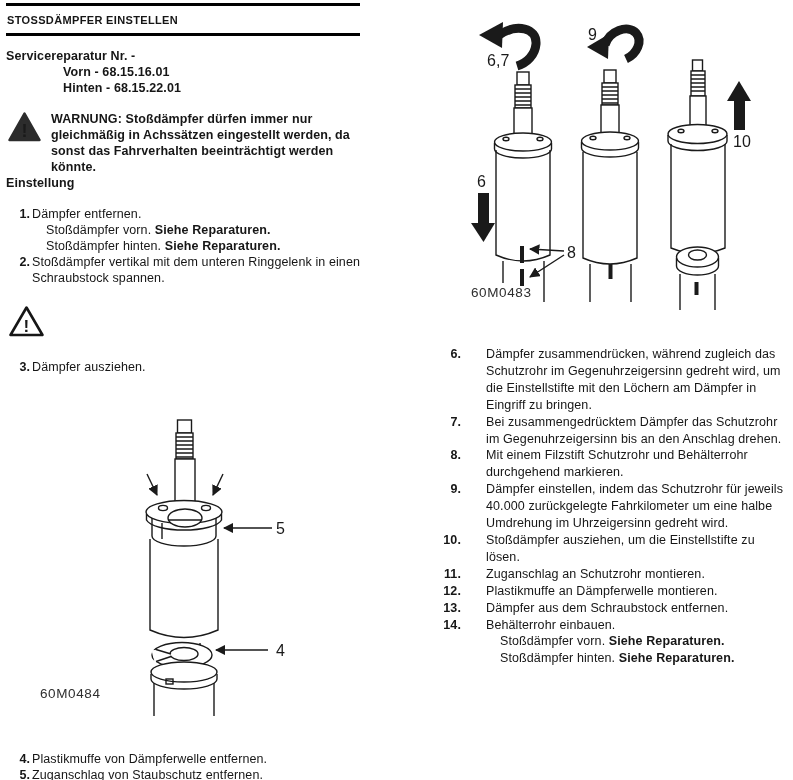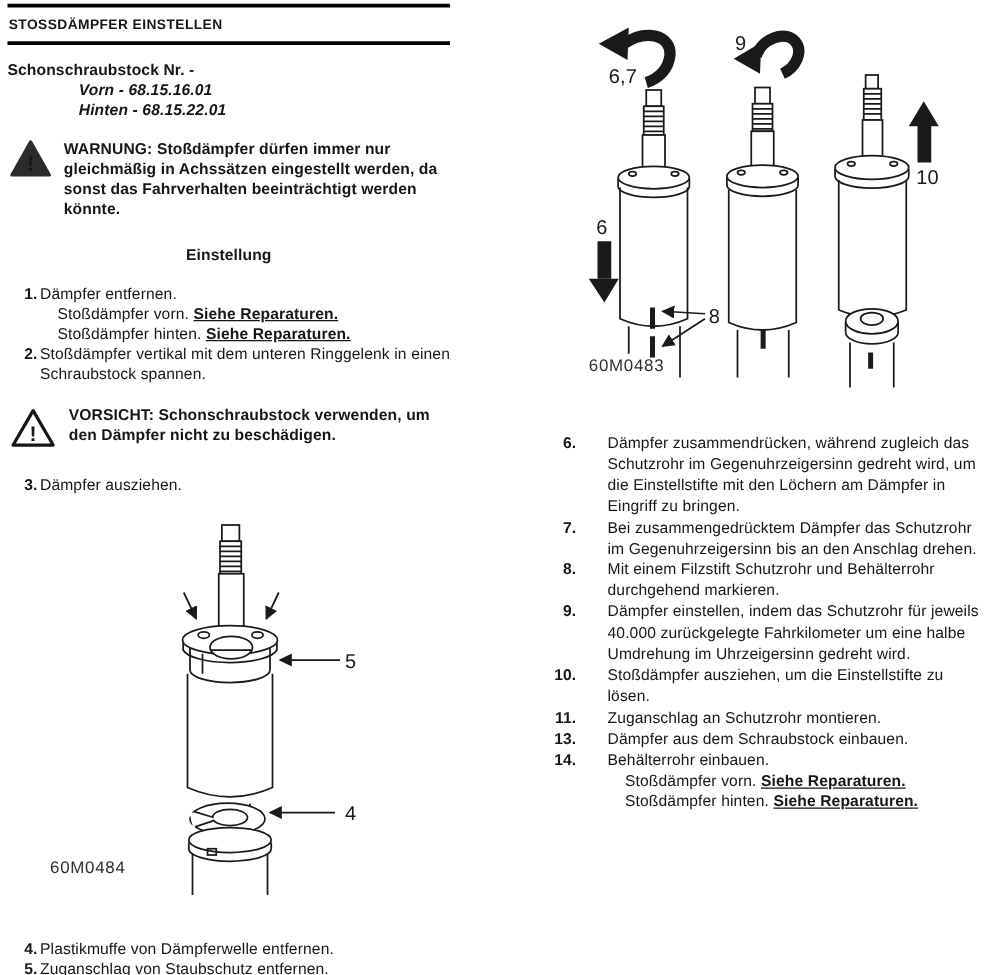--- a/index.html
+++ b/index.html
@@ -5,33 +5,33 @@
   *{margin:0;padding:0;box-sizing:border-box}
   html,body{width:793px;height:780px;background:#fff;color:#161616;
     font-family:"Liberation Sans",sans-serif;}
   body{position:relative;overflow:hidden;font-size:12.5px;line-height:16px;letter-spacing:.1px;}
 
   .left-col{position:absolute;left:6px;top:0;width:354px;}
   .rule{height:0;border:0;border-top:3.5px solid #000;}
   .rule.top{margin-top:3px;}
   .page-title{font-size:11px;font-weight:bold;letter-spacing:.35px;padding:6px 0 5px 1px;}
   .service{font-weight:bold;margin-top:12px;}
-  .service .ind{padding-left:57px;font-style:italic;}
+  .service .ind{padding-left:57px;}
 
   .note{font-weight:bold;}
   .warn-block{margin-top:15px;}
   .icon-float{float:left;margin:1px 10px 14px 2px;}
-  .heading{font-weight:bold;margin-top:21px;clear:both;text-align:center;}
+  .heading{font-weight:bold;clear:both;}
 
   .steps{margin-top:15px;}
   .step{display:flex;}
   .step .num{font-weight:bold;width:24px;flex:0 0 24px;text-align:right;}
   .step .sbody{margin-left:2px;flex:1;}
   .subline{padding-left:14px;}
-  .b{font-weight:bold;text-decoration:underline;}
+  .b{font-weight:bold;}
 
   .caution-block{margin-top:17px;min-height:40px;}
   .caution-block .icon-float{margin:2px 10px 6px 2px;}
   .steps-3{margin-top:16px;}
   .steps-45{position:absolute;left:6px;top:736px;width:354px;}
 
   .right-col{position:absolute;left:441px;top:331px;width:351px;line-height:16.9px;}
   .right-col .step .num{width:20px;flex:0 0 20px;}
   .right-col .step .sbody{margin-left:25px;}
 
@@ -48,21 +48,21 @@
 </style>
 </head>
 <body>
 
 <div class="left-col">
   <div class="rule top"></div>
   <div class="page-title">STOSSDÄMPFER EINSTELLEN</div>
   <div class="rule"></div>
 
   <div class="service">
-    <div>Schonschraubstock Nr. -</div>
+    <div>Servicereparatur Nr. -</div>
     <div class="ind">Vorn - 68.15.16.01</div>
     <div class="ind">Hinten - 68.15.22.01</div>
   </div>
 
   <div class="note warn-block">
     <span class="icon-float">
       <svg width="33" height="30" viewBox="0 0 33 30">
         <path d="M16.5 1.5 L31.5 28 H1.5 Z" fill="#2c2c2c" stroke="#2c2c2c" stroke-width="2.5" stroke-linejoin="round"></path>
         <text x="16.5" y="24.5" text-anchor="middle" font-size="18" font-weight="bold" fill="#fff">!</text>
       </svg>
@@ -89,21 +89,20 @@
       </div>
     </div>
 
   <div class="note caution-block">
     <span class="icon-float">
       <svg width="37" height="33" viewBox="0 0 37 33">
         <path d="M18.5 2.5 L34.5 30 H2.5 Z" fill="#fff" stroke="#161616" stroke-width="2.6" stroke-linejoin="round"></path>
         <text x="18.5" y="26.5" text-anchor="middle" font-size="17" font-weight="bold" fill="#161616">!</text>
       </svg>
     </span>
-    <span>VORSICHT: Schonschraubstock verwenden, um den Dämpfer nicht zu beschädigen.</span>
   </div>
 
   <div class="steps steps-3">
       <div class="step">
         <span class="num">3.</span>
         <div class="sbody">
           <div><span>Dämpfer ausziehen.</span></div>
         </div>
       </div>
     </div>
@@ -297,23 +296,29 @@
         <div><span>Stoßdämpfer ausziehen, um die Einstellstifte zu lösen.</span></div>
       </div>
     </div>
     <div class="step">
       <span class="num">11.</span>
       <div class="sbody">
         <div><span>Zuganschlag an Schutzrohr montieren.</span></div>
       </div>
     </div>
     <div class="step">
+      <span class="num">12.</span>
+      <div class="sbody">
+        <div><span>Plastikmuffe an Dämpferwelle montieren.</span></div>
+      </div>
+    </div>
+    <div class="step">
       <span class="num">13.</span>
       <div class="sbody">
-        <div><span>Dämpfer aus dem Schraubstock einbauen.</span></div>
+        <div><span>Dämpfer aus dem Schraubstock entfernen.</span></div>
       </div>
     </div>
     <div class="step">
       <span class="num">14.</span>
       <div class="sbody">
         <div><span>Behälterrohr einbauen.</span></div>
         <div class="subline"><span>Stoßdämpfer vorn. </span><span class="b">Siehe Reparaturen.</span></div>
         <div class="subline"><span>Stoßdämpfer hinten. </span><span class="b">Siehe Reparaturen.</span></div>
       </div>
     </div>

